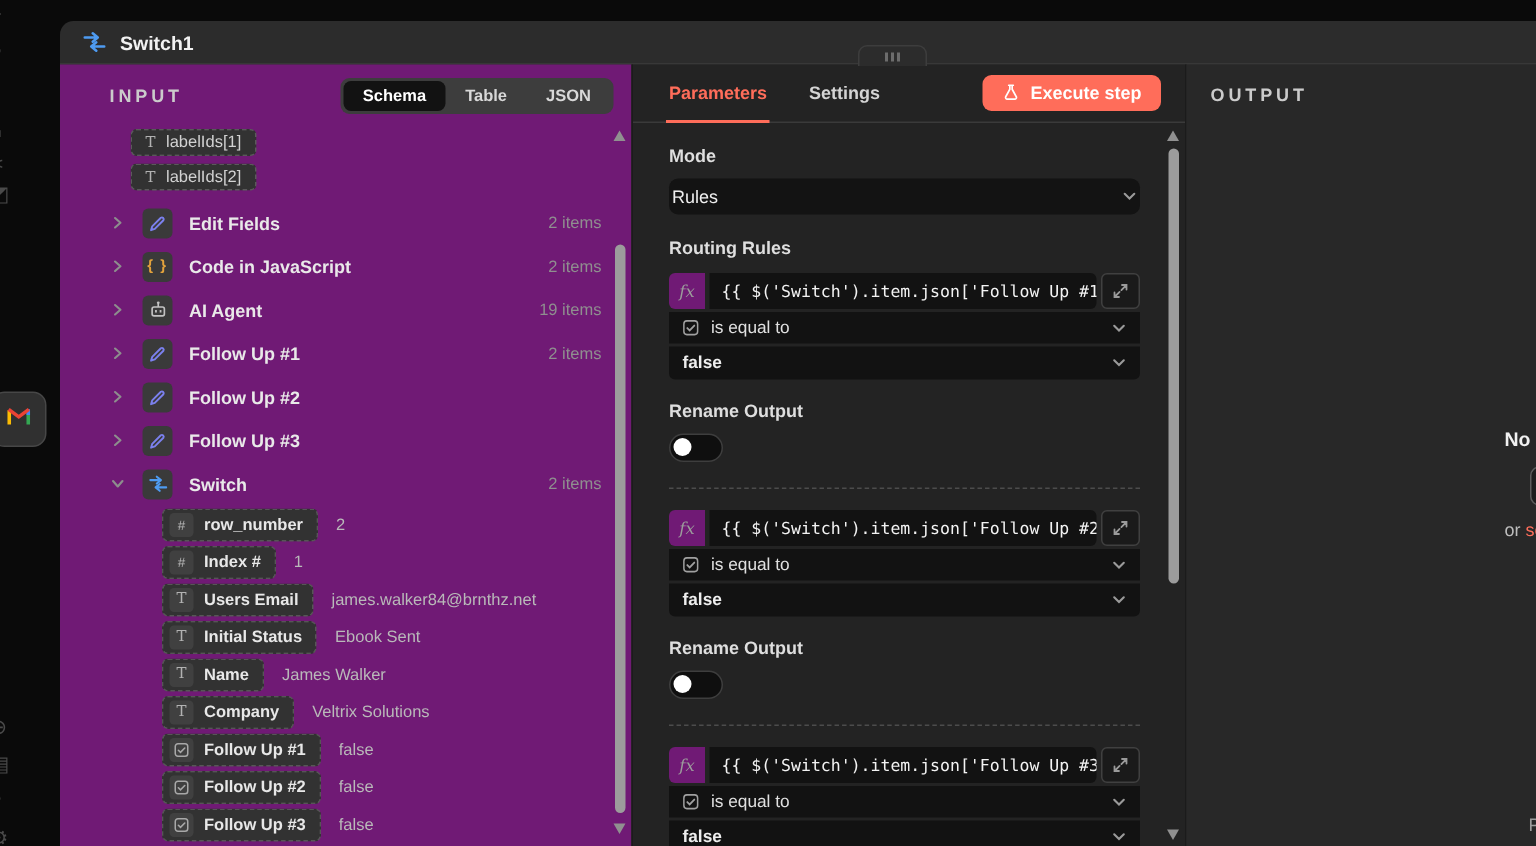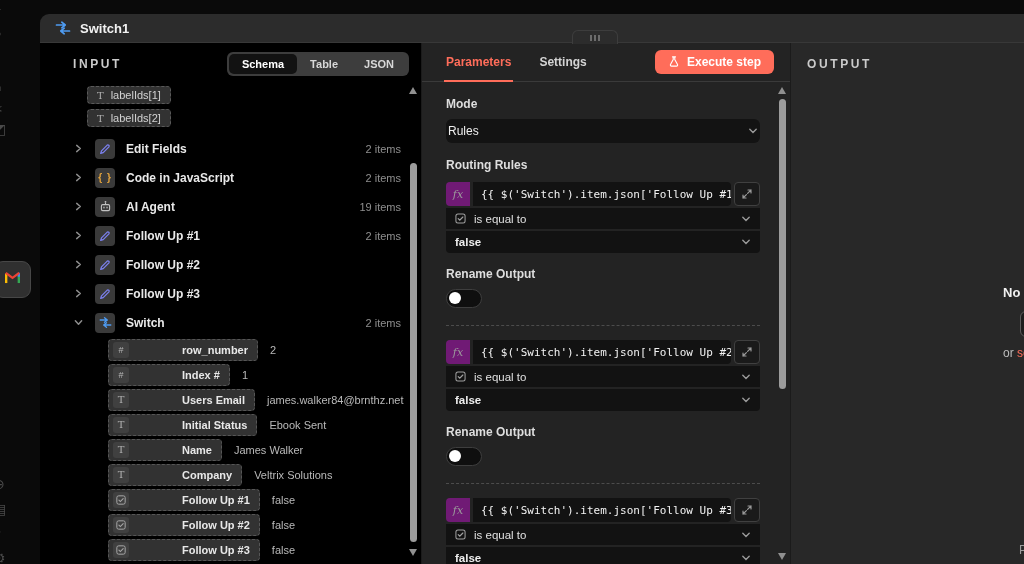--- a/index.html
+++ b/index.html
@@ -19,21 +19,21 @@
   .modal-title{font-size:13px;font-weight:700;color:#f2f2f2;}
   .modal-body{flex:1;display:flex;min-height:0;border-top:1px solid #383838;}
 
   
   .notch{position:absolute;top:16px;left:532px;width:44px;height:13px;background:#2c2c2c;
          border:1px solid #3d3d3d;border-bottom:none;border-radius:6px 6px 0 0;z-index:6;
          display:flex;align-items:center;justify-content:center;gap:2.5px;cursor:grab;}
   .grip{width:1.5px;height:6px;background:#6c6c6c;}
 
   
-  .input-panel{width:370px;background:#000000;position:relative;overflow:hidden;padding-left:11px;}
+  .input-panel{width:370px;background:#701a75;position:relative;overflow:hidden;padding-left:11px;}
   .input-head{display:flex;align-items:center;justify-content:space-between;padding:9px 12px 7px 22px;}
   .panel-label{font-size:12px;font-weight:700;letter-spacing:2.6px;color:#cbcbcb;}
   .seg{display:flex;background:#3d3d3d;border-radius:6px;padding:2px;}
   .seg-item{font-size:11px;font-weight:600;color:#d8d8d8;padding:4px 13px;border-radius:5px;cursor:pointer;}
   .seg-item.active{background:#121212;color:#fff;}
 
   .pill-row{display:flex;margin:3px 0 5px 36px;}
   .pill{display:inline-flex;align-items:center;gap:7px;padding:2px 9px;border:1px dashed #5a5a5a;
         border-radius:4px;background:#323232;cursor:grab;}
   .serif-t{font-family:"DejaVu Serif",serif;font-size:10px;color:#b2b2b2;}
@@ -48,21 +48,21 @@
          justify-content:center;flex:0 0 20px;}
   .nlabel{font-size:12px;font-weight:700;color:#e9e9e9;}
   .ncount{margin-left:auto;font-size:11px;color:#8f8f8f;}
   .braces{color:#e3a33c;font-size:10px;font-weight:700;letter-spacing:1px;}
 
   .field-row{display:flex;align-items:center;height:25px;padding-left:57px;gap:12px;}
   .fpill{display:inline-flex;align-items:center;gap:7px;padding:2px 9px 2px 4px;border:1px dashed #565656;
          border-radius:4px;background:#323232;cursor:grab;}
   .ficon{width:16px;height:16px;border-radius:3px;background:#404040;display:flex;align-items:center;
          justify-content:center;font-size:9px;color:#b5b5b5;}
-  .fname{font-size:11px;font-weight:700;color:#e8e8e8;margin-left:46px;}
+  .fname{font-size:11px;font-weight:700;color:#e8e8e8;}
   .fvalue{font-size:11px;color:#b9b9b9;white-space:nowrap;}
 
   
   .sb{position:absolute;width:9px;z-index:4;}
   .sb-tri-up{width:0;height:0;border-left:4.5px solid transparent;border-right:4.5px solid transparent;
              border-bottom:7px solid #909090;cursor:pointer;}
   .sb-tri-down{width:0;height:0;border-left:4.5px solid transparent;border-right:4.5px solid transparent;
                border-top:7px solid #909090;cursor:pointer;position:absolute;bottom:0;}
   .sb-thumb{position:absolute;left:1px;width:7px;background:#9c9c9c;border-radius:4px;cursor:pointer;}
   .sb-input{right:3px;top:44px;bottom:8px;}

